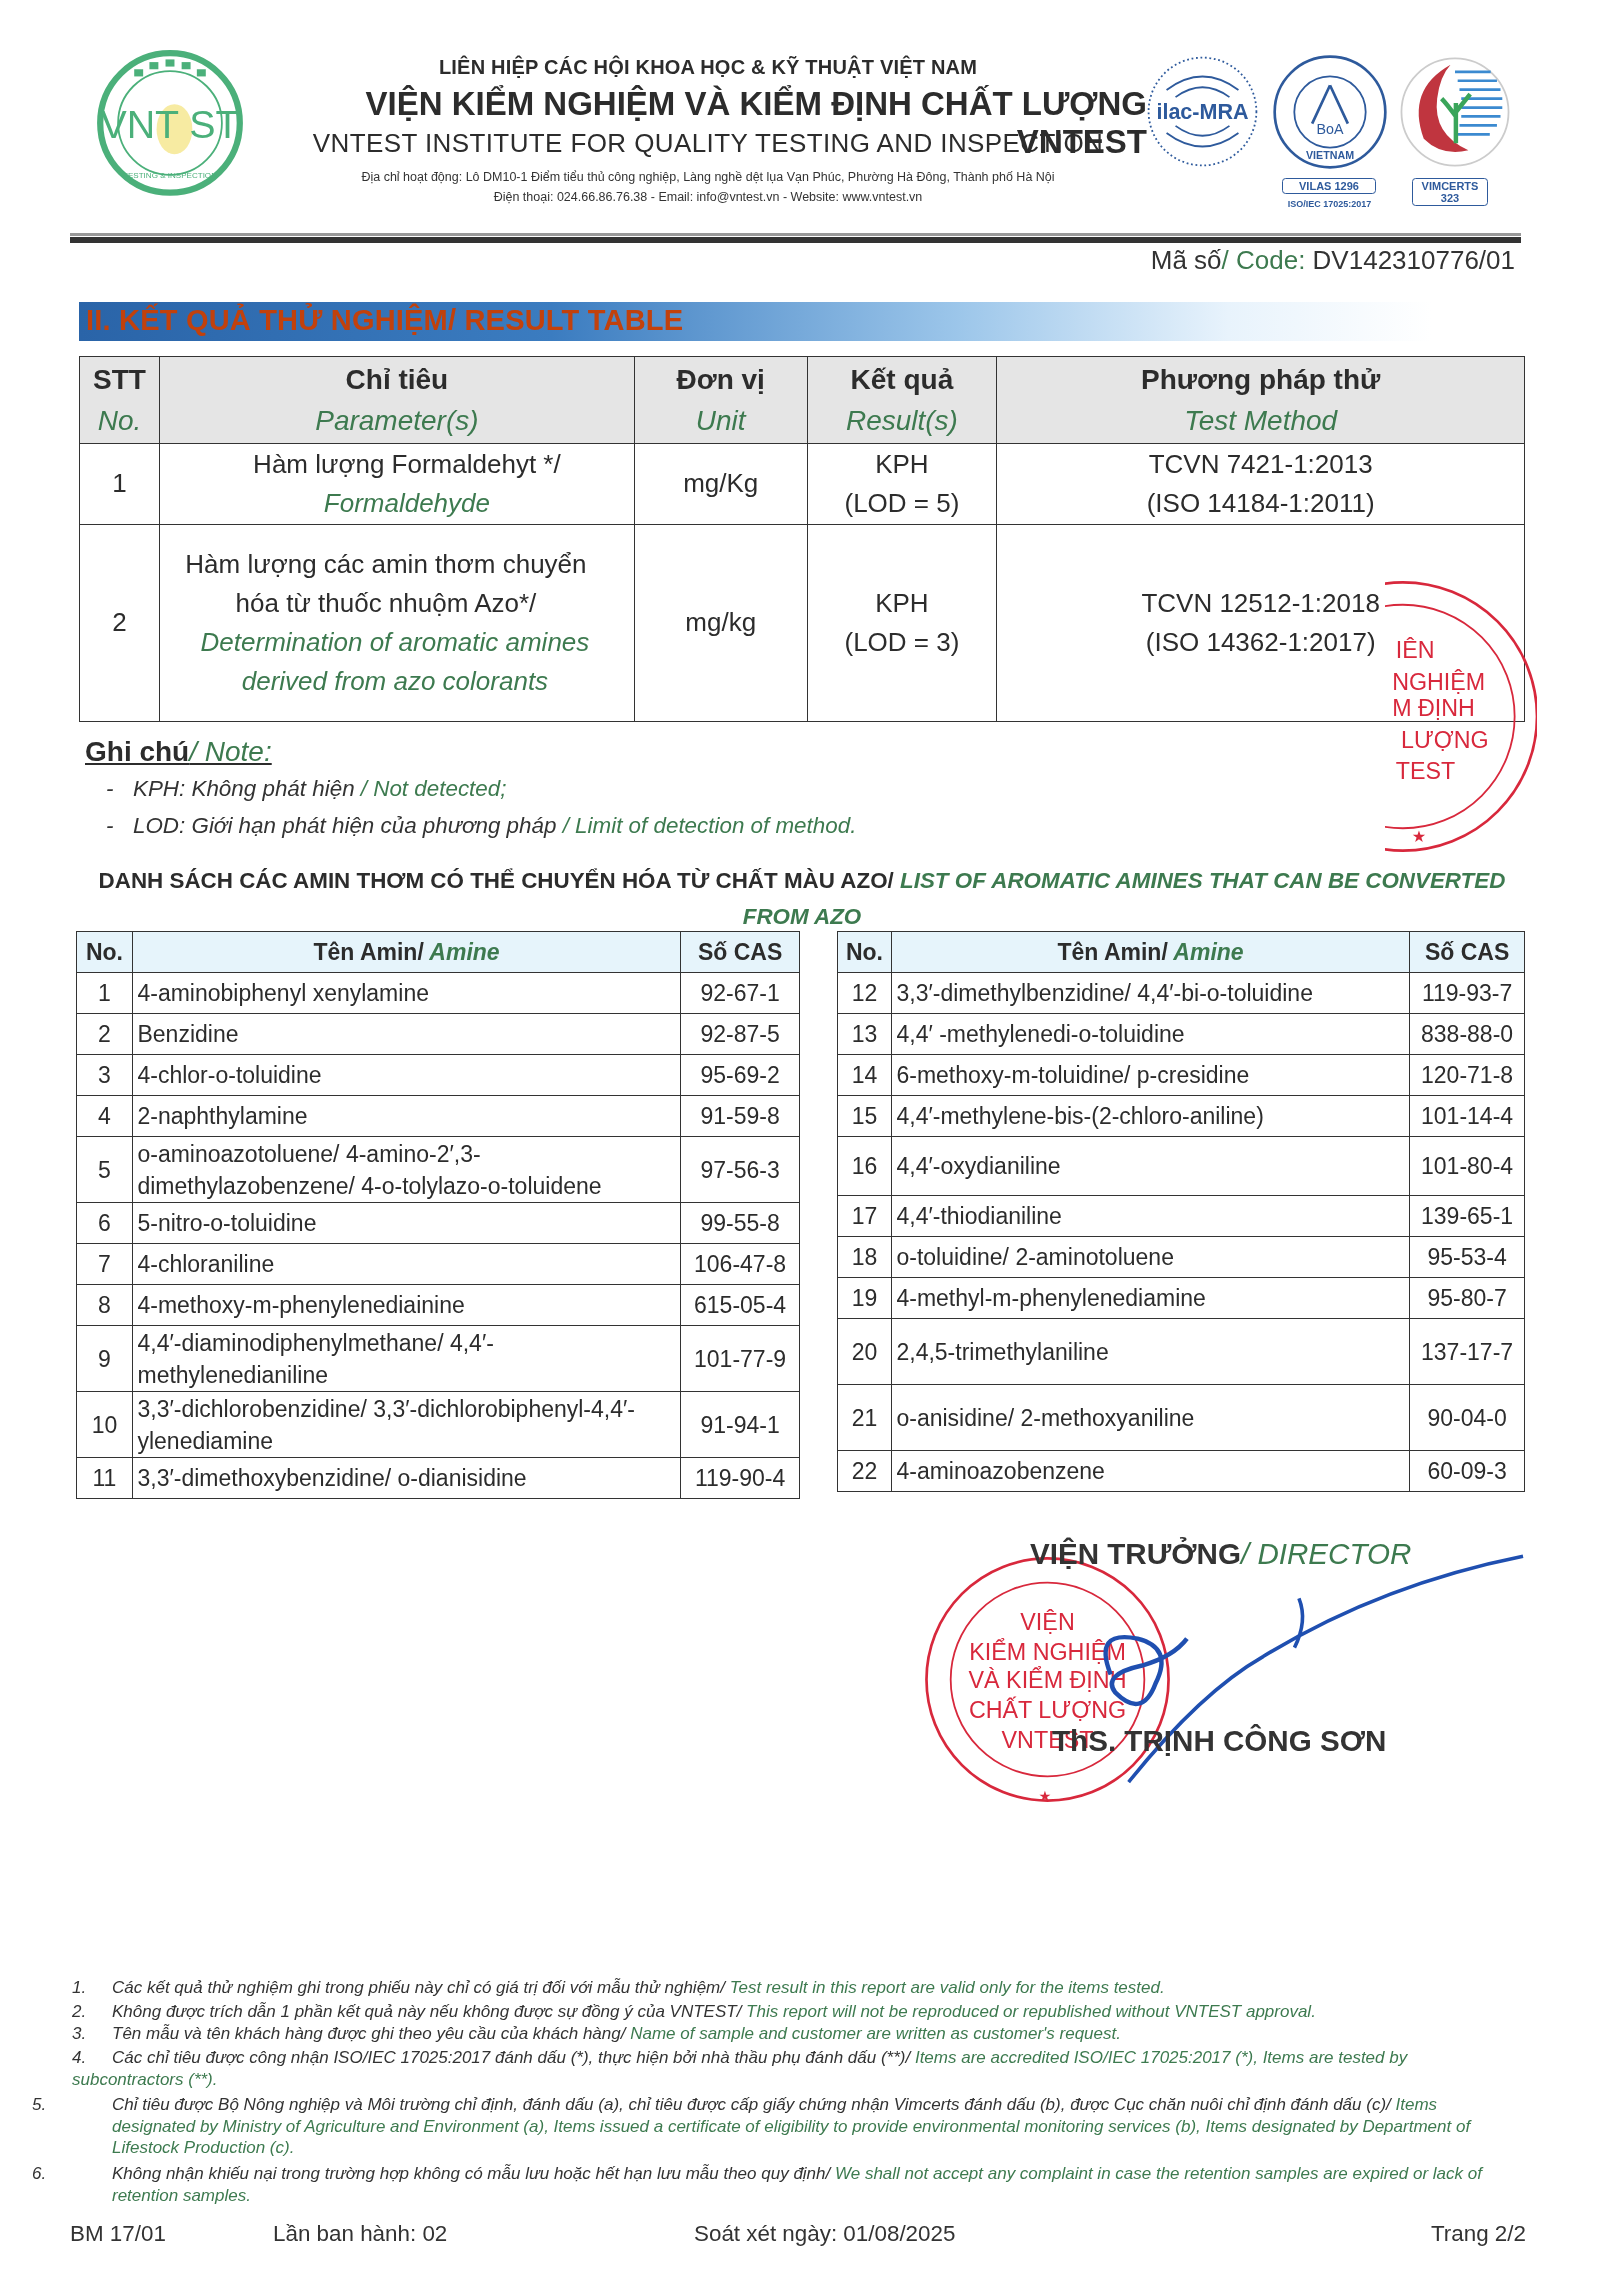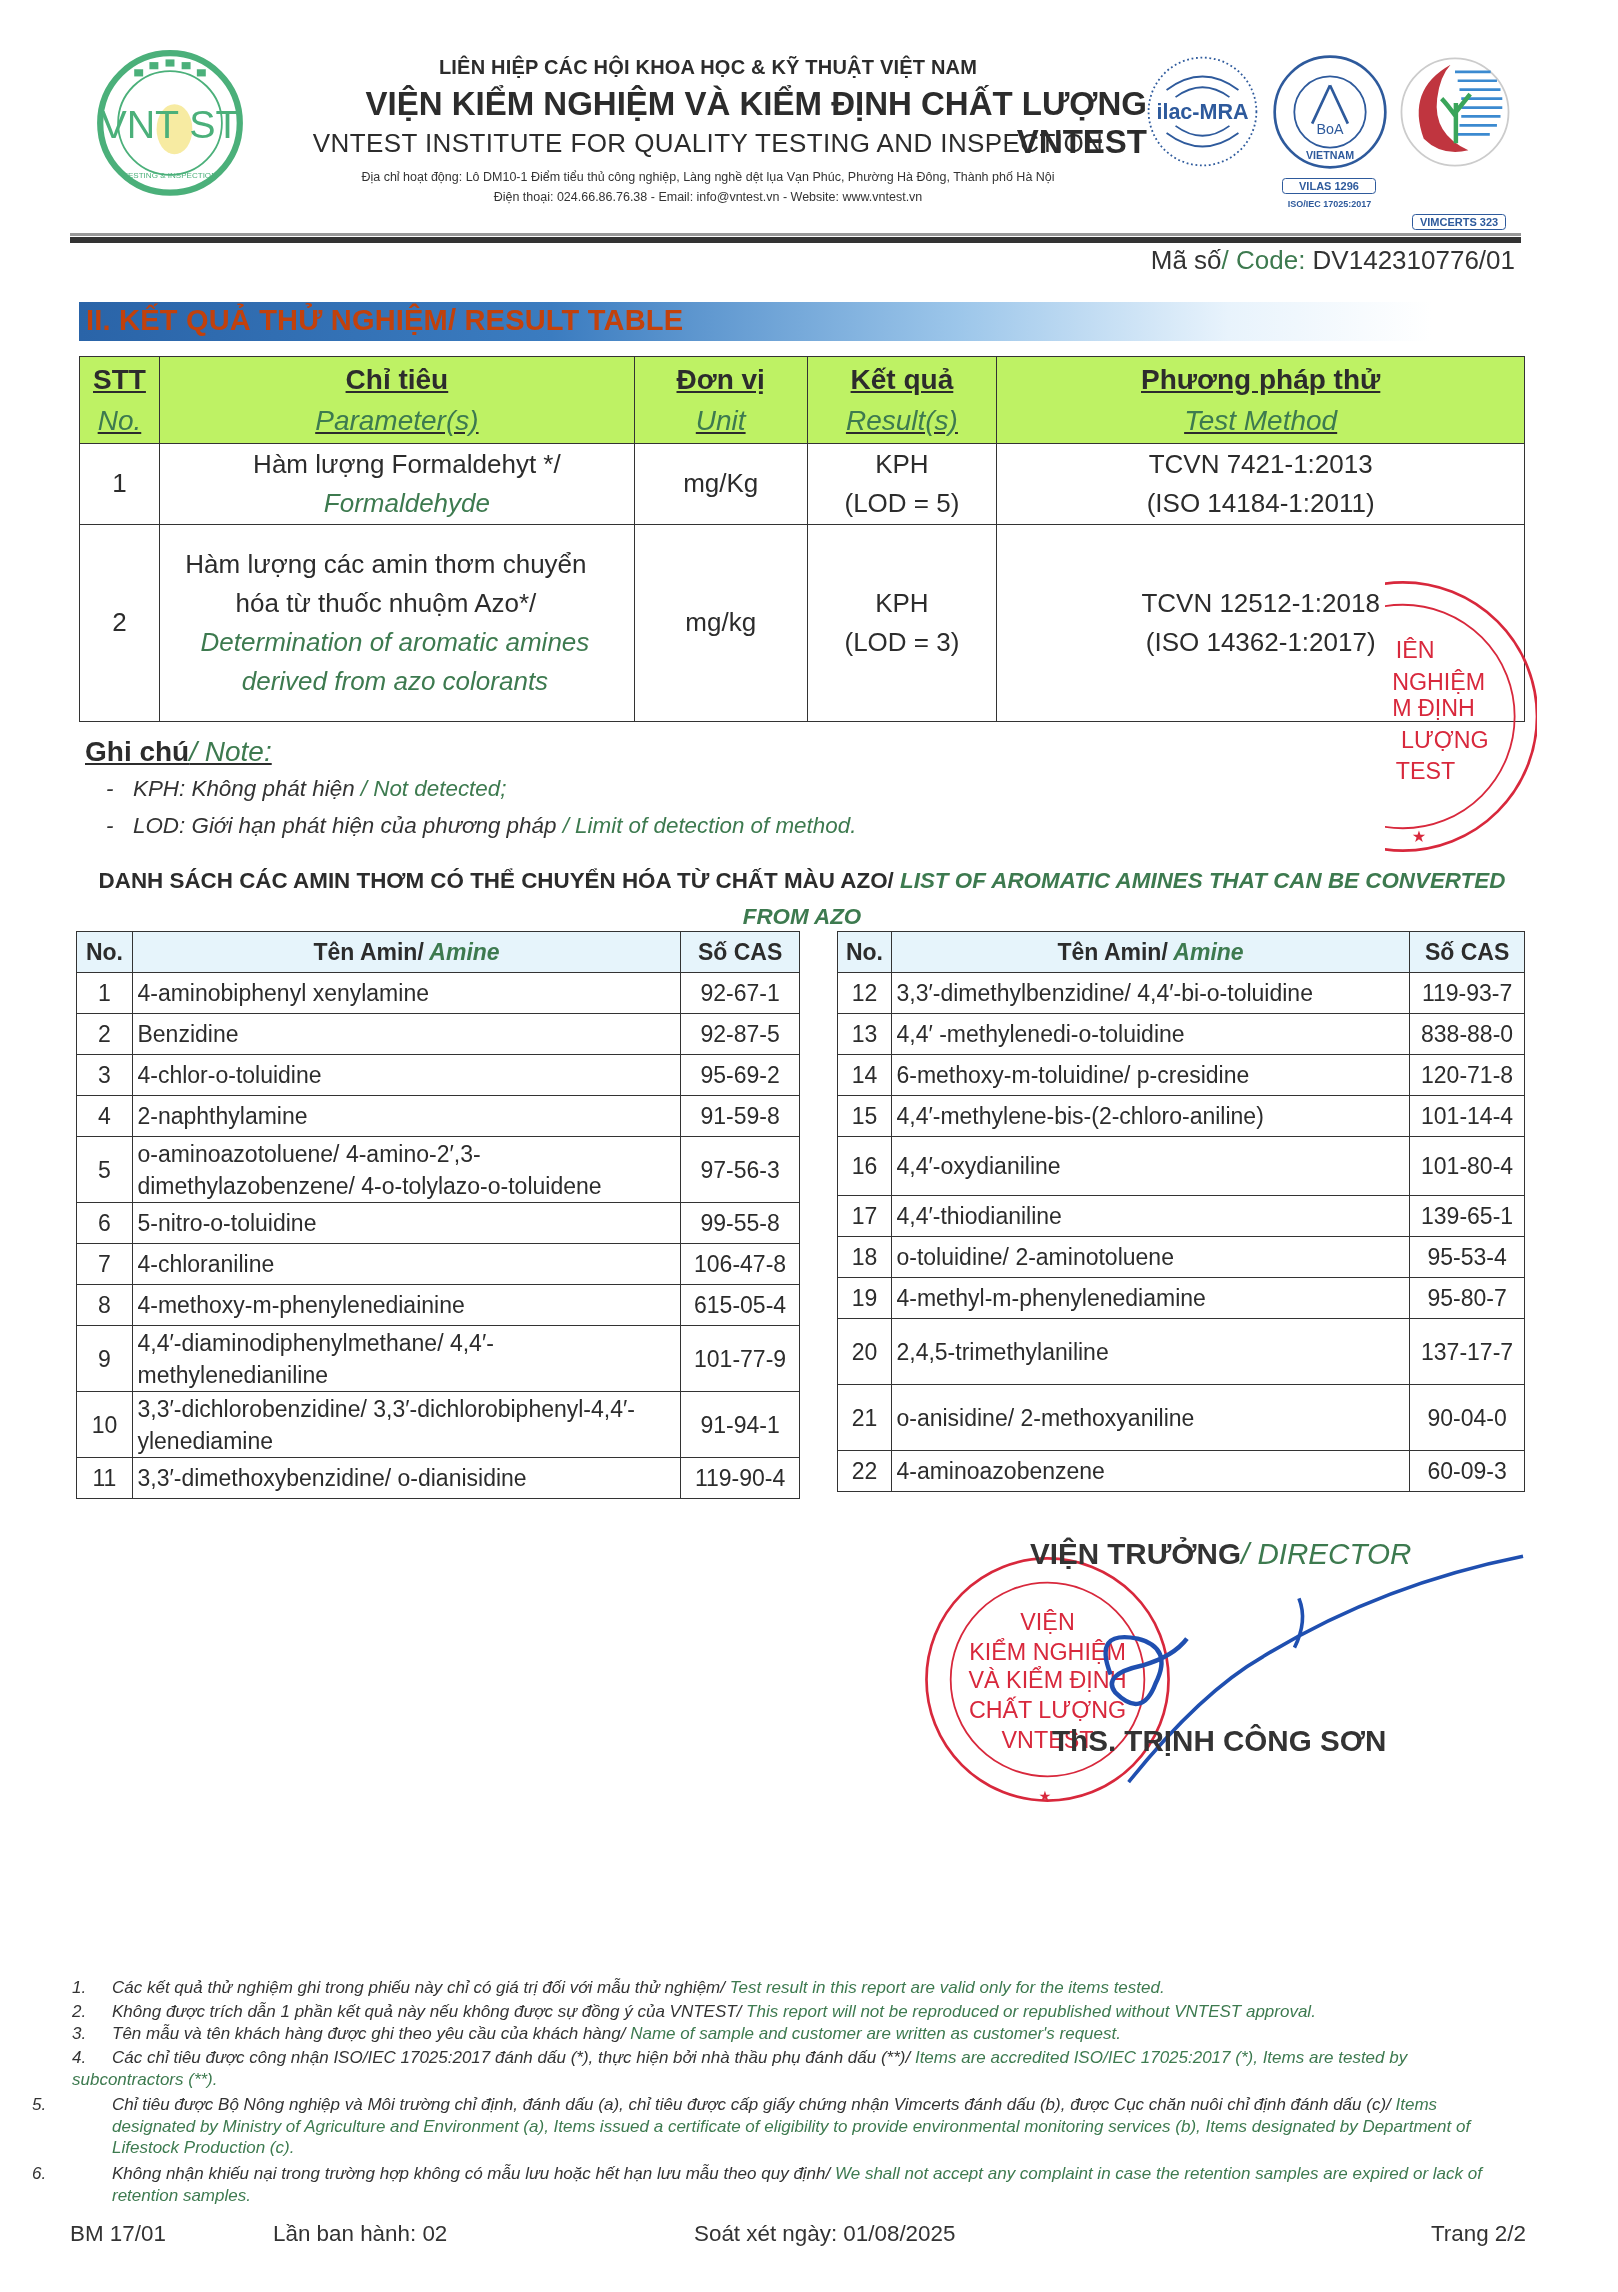--- a/index.html
+++ b/index.html
@@ -22,21 +22,21 @@
   .code { right: 103px; top: 245px; font-size: 26px; color: #333; }
 
   
   .section-bar { left: 79px; top: 302px; width: 1352px; height: 39px;
     background: linear-gradient(90deg, #2a64a8 0%, #3b7cc0 35%, #9cc6ea 65%, #e8f3fc 85%, #ffffff 100%); }
   .section-title { left: 86px; top: 304px; font-size: 29px; font-weight: bold; color: #c2410c; letter-spacing: 0.2px; }
 
   
   table.res { position: absolute; left: 79px; top: 356px; width: 1446px; border-collapse: collapse; }
   table.res td, table.res th { border: 1.8px solid #333; text-align: center; vertical-align: middle; font-size: 26px; color: #2c2c2c; }
-  table.res th { font-weight: bold; background: #bef264; padding: 1.8px 3.6px; line-height: 41px; font-size: 28px; text-decoration: underline; }
+  table.res th { font-weight: bold; background: #e5e5e5; padding: 1.8px 3.6px; line-height: 41px; font-size: 28px; }
   table.res th .sub { display: block; font-weight: normal; font-style: italic; color: #3d7a4f; font-size: 28px; }
   table.res td.left { text-align: center; padding-left: 20px; line-height: 39px; margin-top: 12px; }
   table.res td { line-height: 39px; }
 
   
   .note-title { left: 85px; top: 736px; font-size: 28px; font-weight: bold; color: #2c2c2c; }
   .note-title u { text-decoration: underline; }
   .note-item { left: 106px; font-size: 22.4px; font-style: italic; color: #333; }
   .note-item .dash { display: inline-block; width: 27px; }
   .amine-heading { left: 81px; top: 863px; width: 1442px; text-align: center; font-size: 22.4px; font-weight: bold; color: #2c2c2c; line-height: 36px; }
@@ -120,21 +120,21 @@
       <line x1="70" y1="40" x2="116" y2="40"></line>
         <line x1="72" y1="50" x2="118" y2="50"></line>
       <line x1="72" y1="60" x2="118" y2="60"></line>
         <line x1="72" y1="70" x2="116" y2="70"></line>
       <line x1="70" y1="80" x2="112" y2="80"></line>
         <line x1="66" y1="90" x2="104" y2="90"></line>
     </g>
     <path d="M66 100 L66 55 M66 70 Q55 55 50 50 M66 65 Q78 50 82 45" stroke="#3aa55a" stroke-width="5" fill="none"></path>
   </svg>
 </div>
-<div class="abs badge" style="left:1412px;top:178px;width:94px;margin-top:36px;">VIMCERTS 323</div>
+<div class="abs badge" style="left:1412px;top:178px;width:76px;">VIMCERTS 323</div>
 
 <div class="abs rule-top"></div>
 <div class="abs rule-thick"></div>
 
 <div class="abs code">
   <span>Mã số</span><span class="green">/ Code:</span>
   <span>DV142310776/01</span>
 </div>
 
 <div class="abs section-bar"></div>

